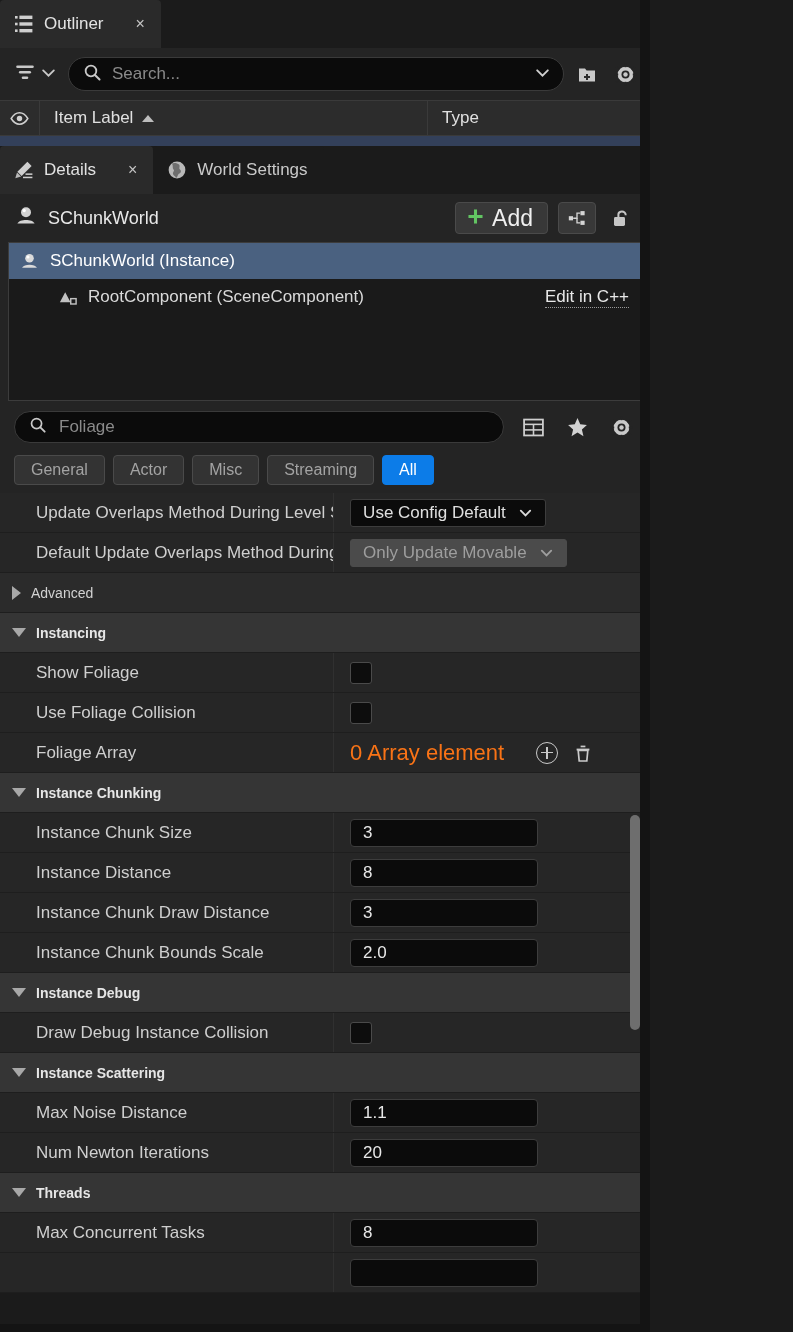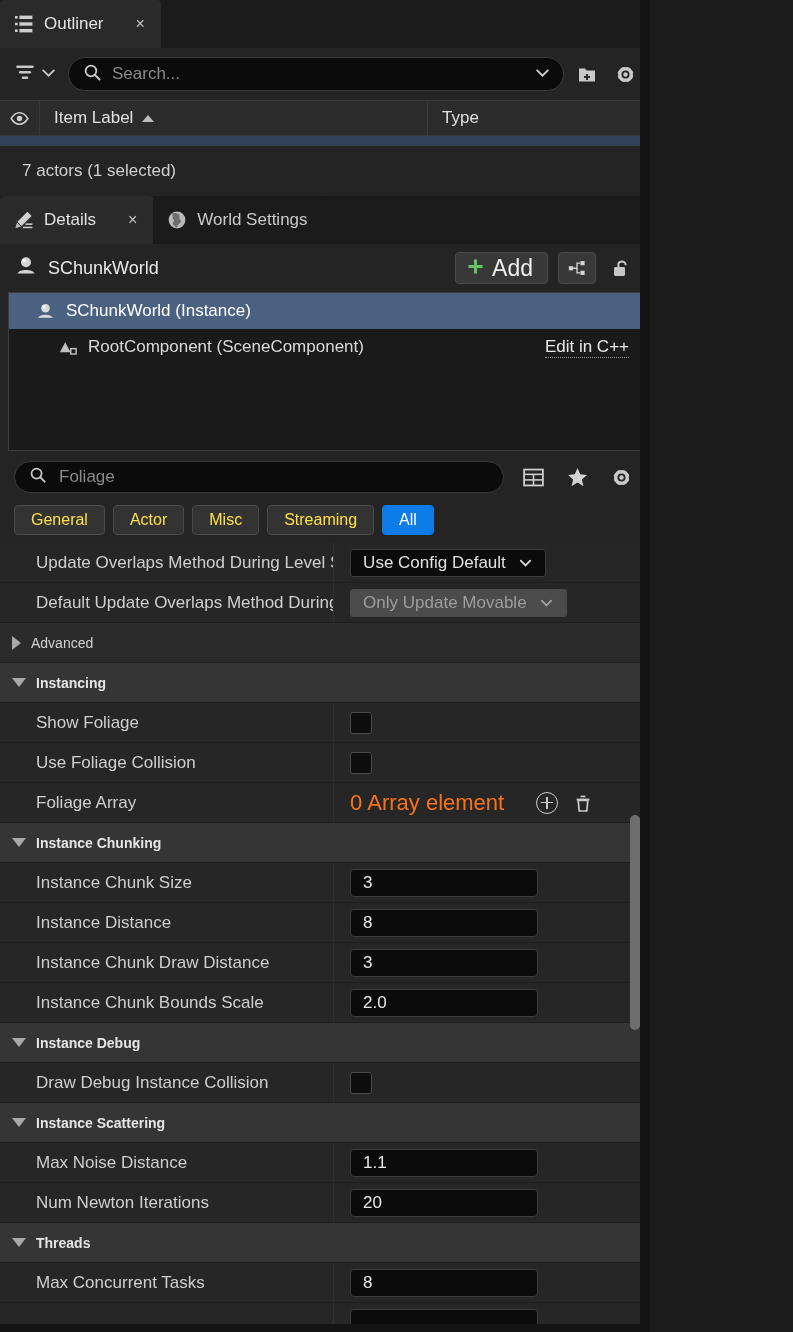--- a/index.html
+++ b/index.html
@@ -68,40 +68,40 @@
   .add-btn {
     display:flex; align-items:center; gap:7px; height:32px; padding:0 14px 0 10px;
     background:#383838; border:1px solid #4a4a4a; border-radius:4px;
     color:#f0f0f0; font-size:23px; cursor:pointer;
   }
   .sq-btn { width:38px; height:32px; background:#383838; border:1px solid #4a4a4a;
             border-radius:4px; display:flex; align-items:center; justify-content:center; cursor:pointer; }
   .plain-btn { width:30px; height:32px; display:flex; align-items:center; justify-content:center; cursor:pointer; }
 
   .comp-box { margin:0 8px; background:#1a1a1a; border:1px solid #3c3c3c; height:159px; }
-  .comp-row { display:flex; align-items:center; height:36px; padding-left:26px; font-size:17px; }
+  .comp-row { display:flex; align-items:center; height:36px; padding-left:10px; font-size:17px; }
   .comp-row.sel { background:#4a6180; color:#fff; }
   .comp-row .cname { flex:1 1 auto; }
   .comp-row.child { padding-left:48px; color:#dadada; }
   .editcpp { margin-right:12px; font-size:17px; color:#e8e8e8;
              border-bottom:1px dotted #9a9a9a; cursor:pointer; }
 
   
   .prop-search-row { display:flex; align-items:center; gap:14px; padding:10px 14px 6px 14px; }
   .prop-search {
     flex:1 1 auto; display:flex; align-items:center; gap:12px;
     height:32px; background:#0b0b0b; border:1px solid #3a3a3a;
     border-radius:16px; padding:0 14px;
   }
   .prop-search .ph { color:#8a8a8a; font-size:17px; }
 
   .filter-tabs { display:flex; gap:8px; padding:6px 14px 8px 14px; }
   .ftab { height:30px; padding:0 16px; display:flex; align-items:center; justify-content:center;
           background:#333; border:1px solid #4a4a4a; border-radius:4px;
-          font-size:16px; color:#fde047; cursor:pointer; }
+          font-size:16px; color:#a3a3a3; cursor:pointer; }
   .ftab.active { background:#0c7ce8; border-color:#0c7ce8; color:#fff; }
 
   
   .prop-list { position:relative; }
   .prow { display:flex; align-items:center; height:40px; border-bottom:1px solid #1e1e1e;
           background:#262626; }
   .prow .pname { width:373px; padding-left:36px; font-size:17px; color:#cfcfcf;
                  border-right:1px solid #303030; height:100%; display:flex; align-items:center;
                  white-space:nowrap; overflow:hidden; }
   .prow .pval { width:355px; padding-left:16px; height:100%; display:flex; align-items:center;
@@ -230,23 +230,20 @@
         <span>Item Label</span>
         <span class="sort-arrow"></span>
       </div>
       <div class="type-cell">
         <span>Type</span>
       </div>
     </div>
 
     <div class="ol-clipped-row"></div>
 
-    <div class="ol-status">
-      <span>7 actors (1 selected)</span>
-    </div>
   </div>
 
   <div class="details">
 
     <div class="tabbar">
       <div class="tab">
         <span class="tab-ico">
           <svg viewBox="0 0 20 20" width="20" height="20">
             <path d="M13.4 1.8 L17.6 6 L7.6 16 L3.4 11.8 Z" fill="#cfcfcf"></path>
             <path d="M3 12.4 L1.3 18.2 L7.1 16.5 Z" fill="#b8b8b8"></path>

